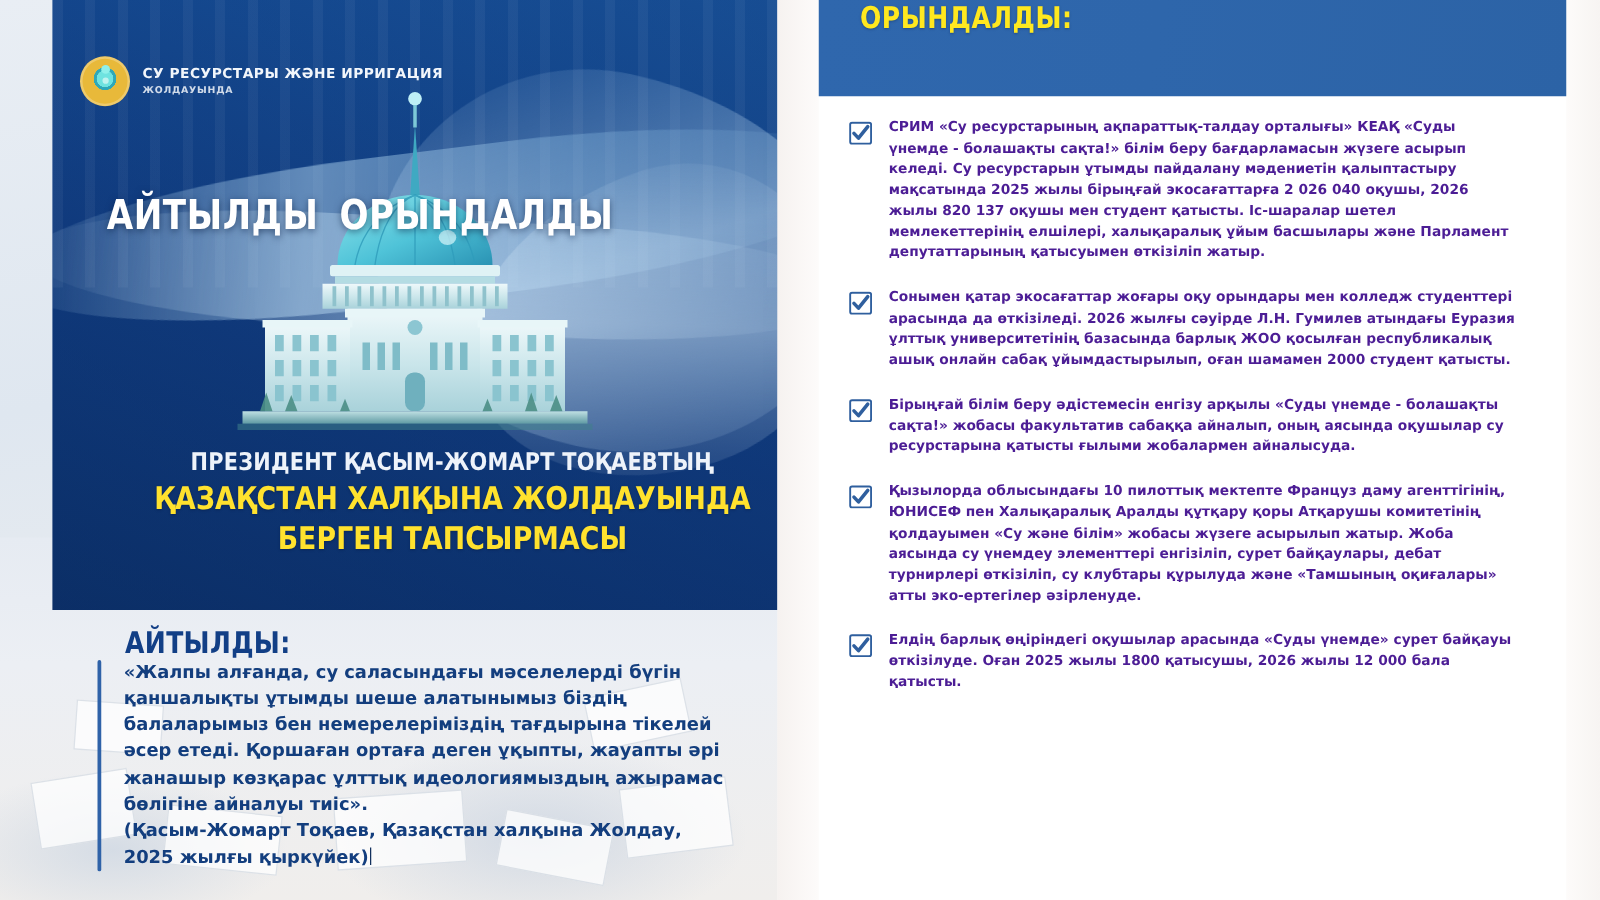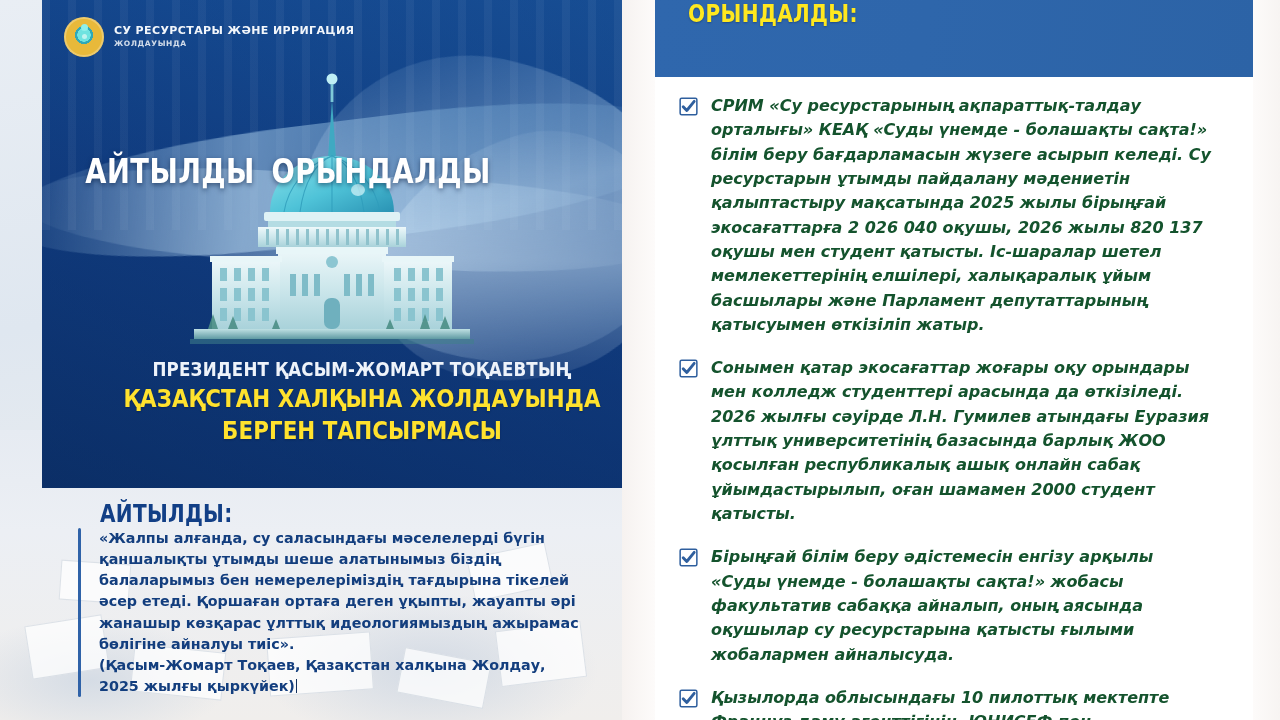--- a/index.html
+++ b/index.html
@@ -43,21 +43,21 @@
         border-radius: 50% / 70%; transform: rotate(3deg); }
   .r3 { left:260px; top:60px; width:380px; height:300px;
         background: linear-gradient(150deg, rgba(210,235,252,.0), rgba(205,232,252,.75) 50%, rgba(170,215,245,0));
         border-radius: 45% 55% 50% 50% / 55% 45% 55% 45%; transform: rotate(12deg); }
   .r4 { left:330px; top:140px; width:300px; height:240px;
         background: linear-gradient(200deg, rgba(190,226,250,0), rgba(225,242,254,.6), rgba(190,226,250,0));
         border-radius: 60% 40% 45% 55% / 50%; transform: rotate(-18deg); }
   .hall-hint { position:absolute; left:0; top:0; width:580px; height:230px; opacity:.18;
     background: repeating-linear-gradient(90deg, rgba(255,255,255,.25) 0 8px, rgba(255,255,255,0) 8px 26px); }
 
-  .lp-logo { position:absolute; left:22px; top:17px; display:flex; align-items:center; gap:10px; z-index:6; }
+  .lp-logo { position:absolute; left:22px; top:45px; display:flex; align-items:center; gap:10px; z-index:6; }
   .emblem { width:40px; height:40px; border-radius:50%;
     background: radial-gradient(circle at 50% 45%, #6fe3e0 0 22%, #2fa8b8 23% 30%, #e8b93a 31% 72%, #caa02c 73% 100%);
     box-shadow: inset 0 0 0 2px rgba(255,255,255,.25); position:relative; }
   .emblem:after { content:""; position:absolute; left:50%; top:18%; width:7px; height:7px; margin-left:-3.5px;
     border-radius:50%; background:#8ff0ea; box-shadow:0 9px 0 -1px #bff3ef; }
   .logo-txt { color:#f2f6fb; line-height:1.15; }
   .logo-l1 { font-size:11px; font-weight:700; letter-spacing:.4px; }
   .logo-l2 { font-size:7.5px; font-weight:600; letter-spacing:.6px; opacity:.85; margin-top:2px; }
 
   .head-words { position:absolute; left:0; top:152px; width:470px; display:flex;
@@ -92,21 +92,21 @@
     height:77px; width:100%;
     background: linear-gradient(100deg, #2f67ad 0%, #2e66ab 45%, #2c63a6 100%);
     display:flex; align-items:flex-start; padding-left:33px;
   }
   .rp-header-title { color:#ffe81f; font-size:24px; font-weight:800; letter-spacing:.4px;
       font-family:"DejaVu Sans Condensed","Liberation Sans Narrow","Liberation Sans",sans-serif;
       transform:scaleX(.93); transform-origin:left center; text-shadow:0 1px 2px rgba(0,25,70,.35); }
   .rp-body { padding:17px 40px 0 24px; }
   .bullet { display:flex; margin-bottom:19px; }
   .chk { flex:none; width:19px; height:19px; margin-right:13px; margin-top:3px; }
-  .b-text { color:#14532d; font-size:16px; line-height:1.52; font-weight:600;font-style:italic; }
+  .b-text { color:#4c1d95; font-size:11px; line-height:1.52; font-weight:600; }
 
   .page-edge-l { position:absolute; left:622px; top:0; width:33px; height:720px;
      background:linear-gradient(90deg,#f6f2f0,#fdfbfa); }
   .page-edge-r { position:absolute; left:1253px; top:0; width:27px; height:720px;
      background:linear-gradient(90deg,#fdfbfa,#f7f4f2); }
 </style>
 </head>
 <body>
 
 <div id="root">

